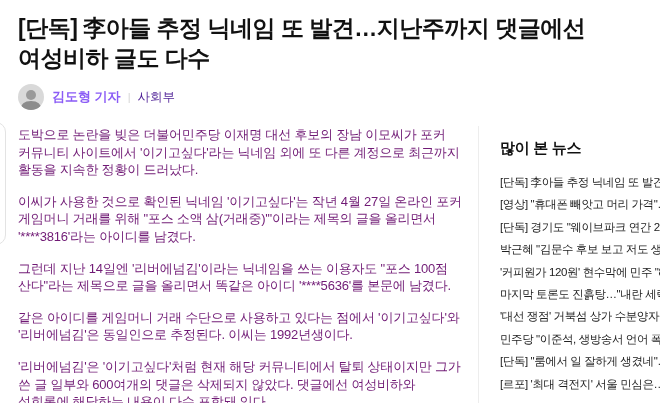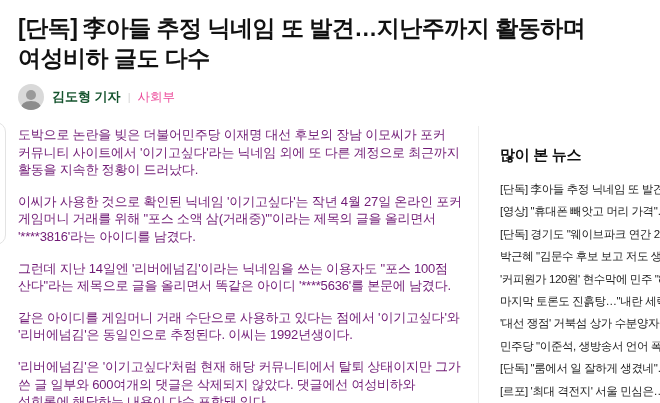--- a/index.html
+++ b/index.html
@@ -26,23 +26,23 @@
 
   
   .byline { margin-top:11px; display:flex; align-items:center; height:26px; }
   .avatar {
     width:26px; height:26px; border-radius:50%;
     background:#d9d9d9; overflow:hidden; flex:0 0 26px;
     display:flex; align-items:flex-end; justify-content:center;
     cursor:pointer;
   }
   .avatar svg { display:block; }
-  .reporter { margin-left:8px; font-size:13px; font-weight:700; color:#14532d; cursor:pointer; }
+  .reporter { margin-left:8px; font-size:13px; font-weight:700; color:#8b5cf6; cursor:pointer; }
   .dept-bar { margin:0 7px; color:#d5d5d5; font-size:11px; }
-  .dept { font-size:12.5px; color:#ec4899; }
+  .dept { font-size:12.5px; color:#4c1d95; }
   .dates { margin-left:14px; font-size:11px; color:#999; }
   .dates .dot { margin:0 4px; color:#bbb; }
 
   
   .edge-float {
     position:absolute; left:-21px; top:122px;
     width:27px; height:123px;
     background:#fff; border:1px solid #e3e3e3; border-radius:10px;
   }
 
@@ -51,35 +51,35 @@
   .article-body { width:444px; }
   .article-body p {
     font-size:13px; line-height:17.6px; color:#701a75;
     margin-bottom:14px; word-break:keep-all; letter-spacing:-0.2px;
   }
 
   .sidebar {
     margin-left:16px; padding-left:21px; width:181px;
     border-left:1px solid #ededed; min-height:273px;
   }
-  .sidebar-title { font-size:15px; font-weight:700; color:#111; margin:20px 0 0; letter-spacing:-0.3px; }
+  .sidebar-title { font-size:15px; font-weight:700; color:#111; margin:13px 0 0; letter-spacing:-0.3px; }
   .news-list { list-style:none; margin-top:13px; }
   .news-list li {
     font-size:11.5px; color:#222; line-height:22.4px;
     white-space:nowrap; overflow:hidden; text-overflow:clip;
     width:160px; letter-spacing:-0.4px; cursor:pointer;
   }
 </style>
 </head>
 <body>
 
 <div class="page">
 
 
-  <h1 class="headline">[단독] 李아들 추정 닉네임 또 발견…지난주까지 활동하며 여성비하 글도 다수</h1>
+  <h1 class="headline">[단독] 李아들 추정 닉네임 또 발견…지난주까지 댓글에선 여성비하 글도 다수</h1>
 
   <div class="byline">
     <span class="avatar">
       <span>
         <svg width="26" height="24" viewBox="0 0 26 24">
           <circle cx="13" cy="9" r="5" fill="#9a9a9a"></circle>
           <path d="M2 26 Q2 15 13 15 Q24 15 24 26 Z" fill="#8c8c8c"></path>
         </svg>
       </span>
     </span>

